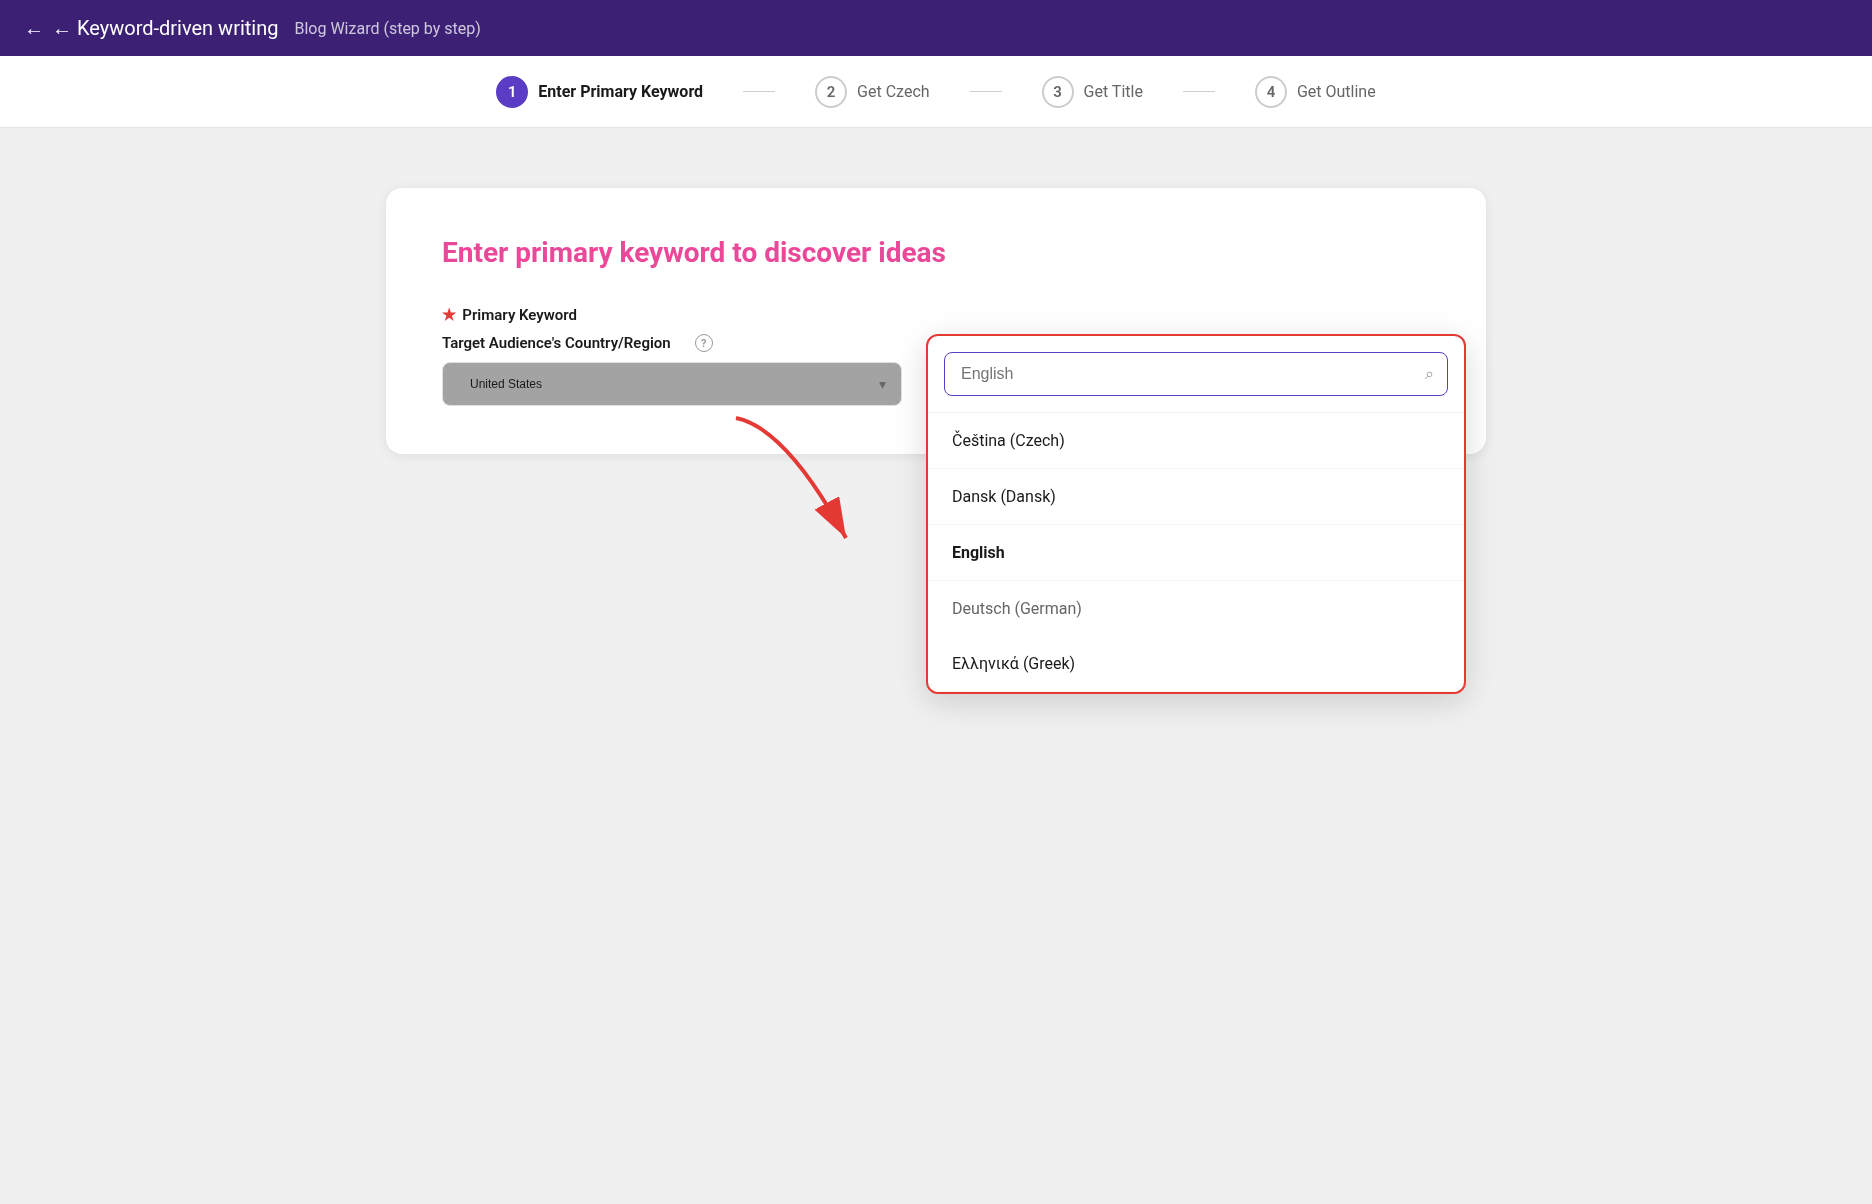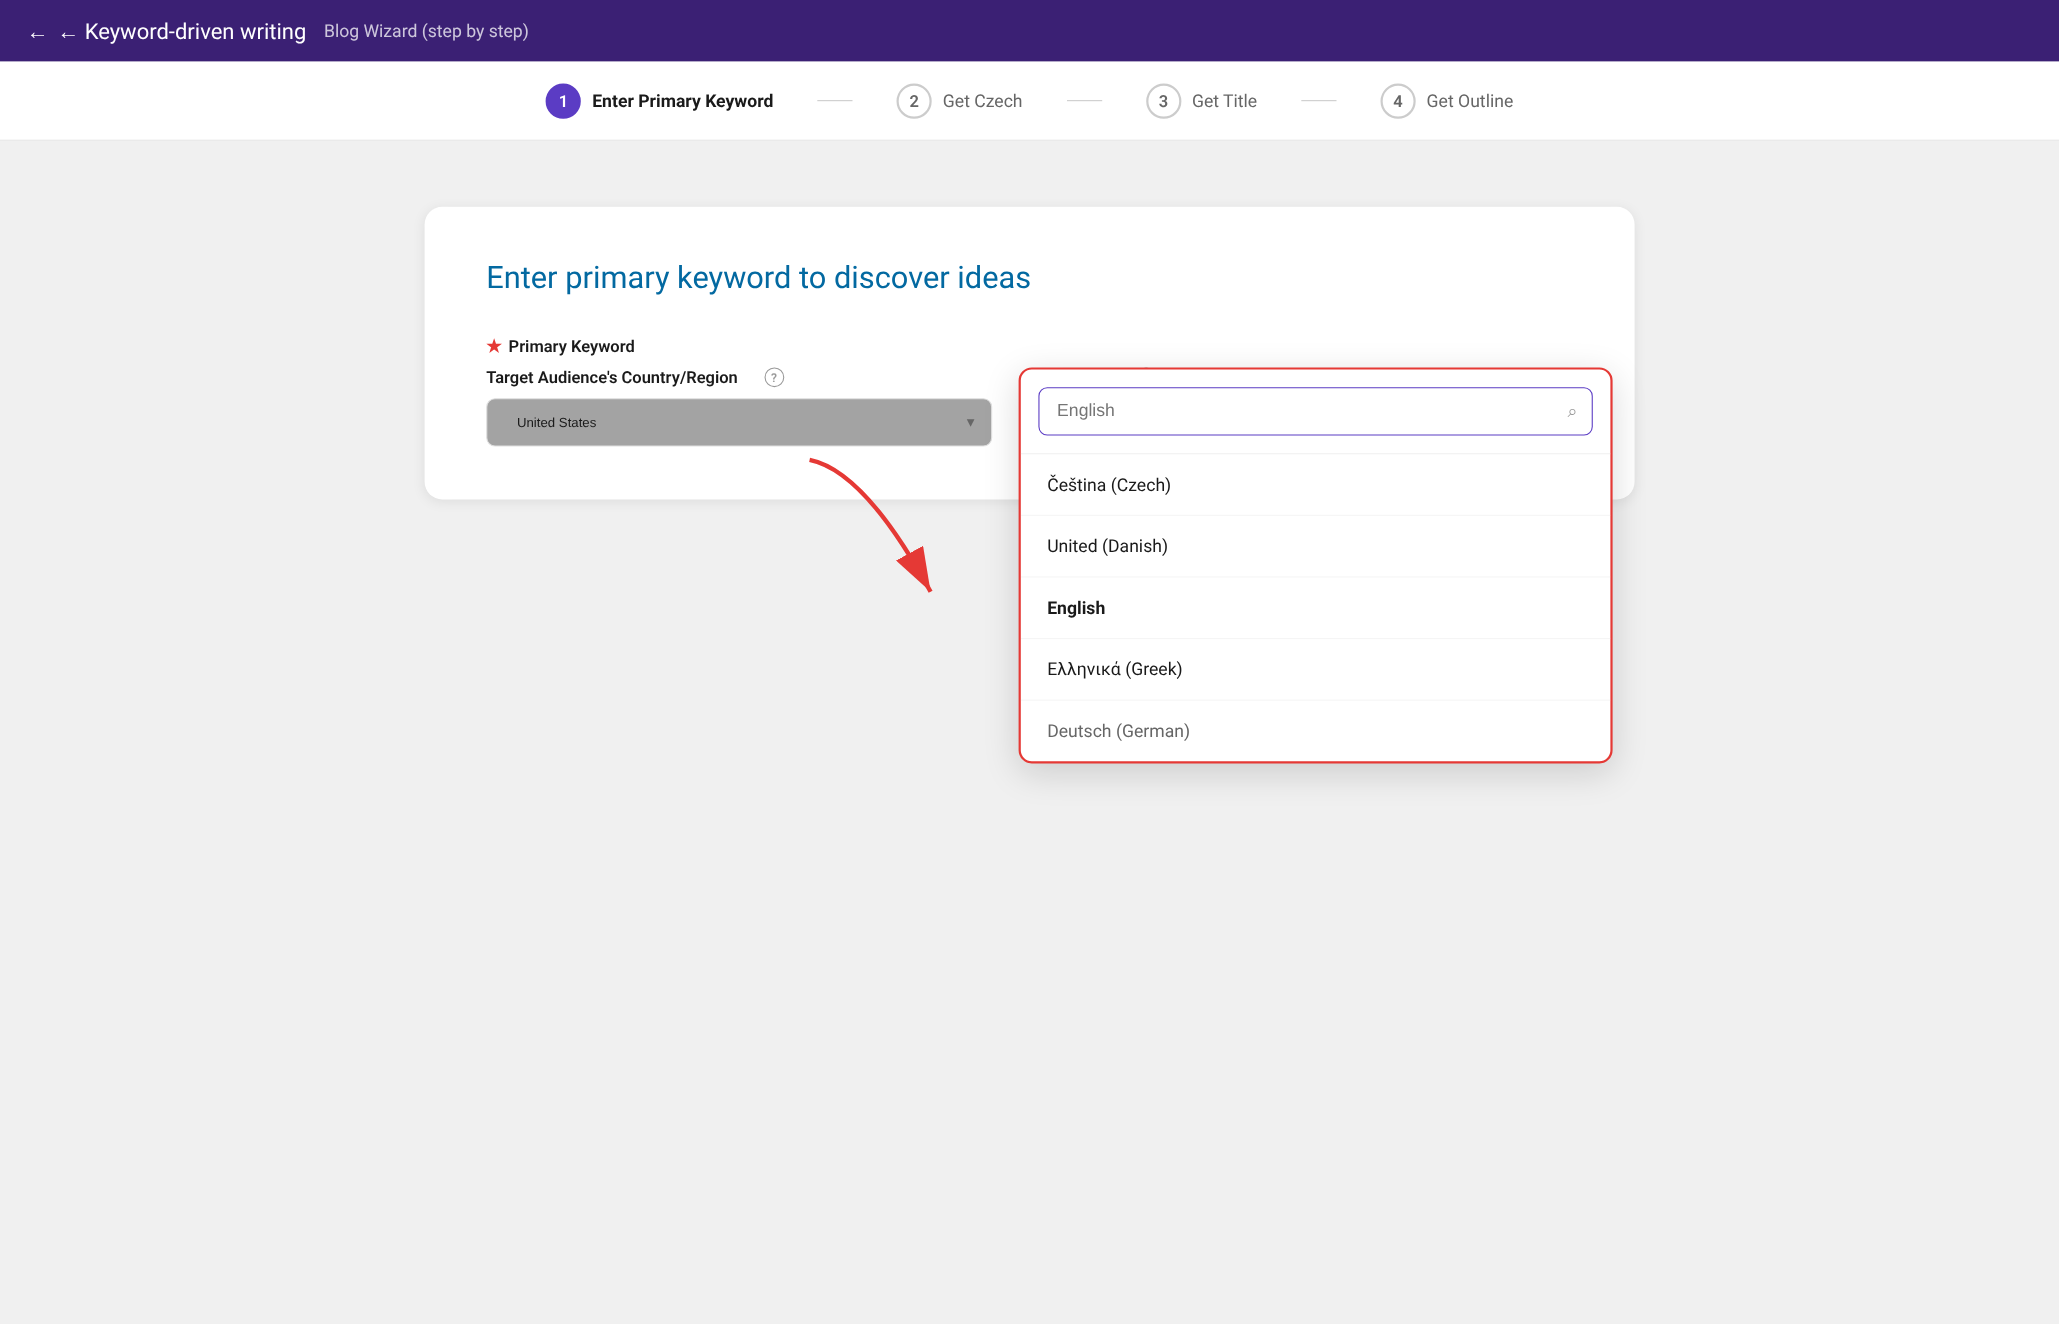--- a/index.html
+++ b/index.html
@@ -88,22 +88,22 @@
       background: white;
       border-radius: 16px;
       padding: 48px 56px;
       width: 1100px;
       box-shadow: 0 2px 12px rgba(0,0,0,0.08);
       position: relative;
     }
 
     .card-title {
       font-size: 28px;
-      font-weight: 400;
-      color: #0369a1;
+      font-weight: 700;
+      color: #ec4899;
       margin-bottom: 36px;
     }
 
     .field-label {
       font-size: 15px;
       font-weight: 600;
       color: #1a1a1a;
       margin-bottom: 10px;
       display: flex;
       align-items: center;
@@ -337,23 +337,23 @@
           <span class="help-icon">?</span>
         </div>
 
         <div class="language-dropdown-container">
           <div class="language-search-wrapper" style="position:relative;">
             <input type="text" class="language-search-input" placeholder="English" style="">
             <span class="language-search-icon">⌕</span>
           </div>
           <div class="language-list">
             <div class="language-item">Čeština (Czech)</div>
-            <div class="language-item">United (Danish)</div>
+            <div class="language-item">Dansk (Dansk)</div>
             <div class="language-item selected">English</div>
+            <div class="language-item partial">Deutsch (German)</div>
             <div class="language-item">Ελληνικά (Greek)</div>
-            <div class="language-item partial">Deutsch (German)</div>
           </div>
         </div>
       </div>
 
     </div>
   </div>
 </div>
 
 </body></html>

